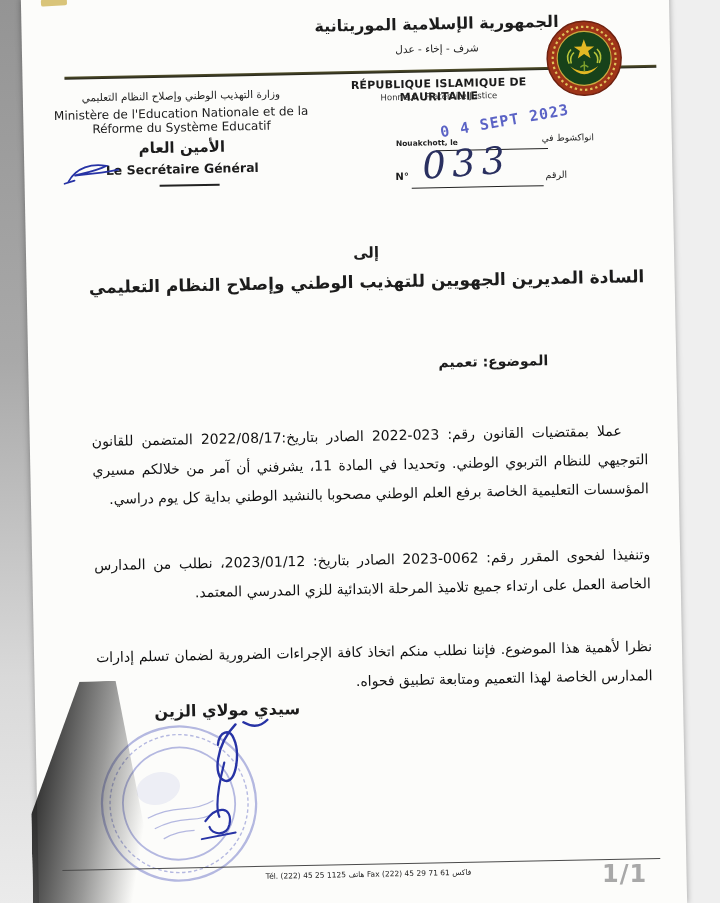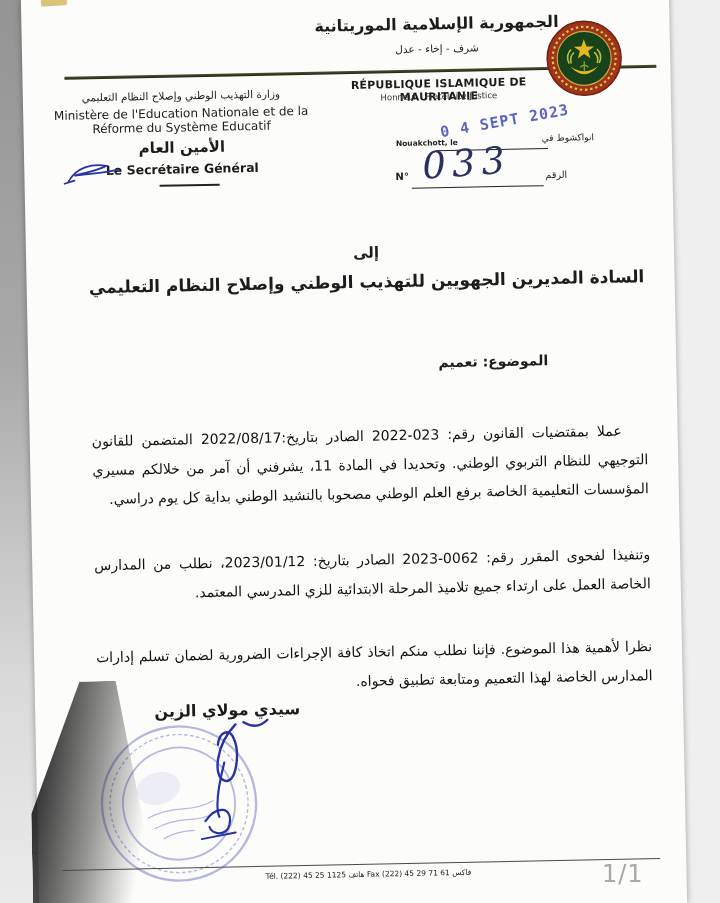--- a/index.html
+++ b/index.html
@@ -59,21 +59,21 @@
   .signatory{left:85px;top:706px;width:180px;font-size:16px;font-weight:bold;direction:rtl;}
   .round-stamp{left:60px;top:726px;width:164px;height:164px;opacity:.55;transform:rotate(-14deg);}
   .sig-bottom{left:142px;top:724px;width:96px;height:126px;}
   .shadow-wedge{left:-6px;top:684px;width:150px;height:240px;
     background:linear-gradient(100deg,rgba(8,8,8,.88) 8%,rgba(30,30,30,.45) 45%,rgba(120,120,120,0) 72%);
     clip-path:polygon(34% 0,58% 0,86% 100%,0 100%,0 55%);}
 
   
   .footer-line{left:24px;top:872px;width:598px;height:1px;background:#4a4a4a;}
   .footer-text{left:170px;top:878px;width:320px;font-size:7.5px;color:#222;text-align:center;}
-  .page-indicator{left:602px;top:860px;font-size:24px;color:#a8a8a8;font-weight:400;letter-spacing:1px;}
+  .page-indicator{left:602px;top:860px;font-size:24px;color:#a8a8a8;font-weight:700;letter-spacing:1px;}
 
   svg .ink{stroke:var(--ink-blue);fill:none;stroke-linecap:round;}
   svg .faint{stroke:var(--stamp-faint);fill:none;}
 </style>
 </head>
 <body>
 
 <div class="backdrop-left"></div>
 
 <div class="paper">

